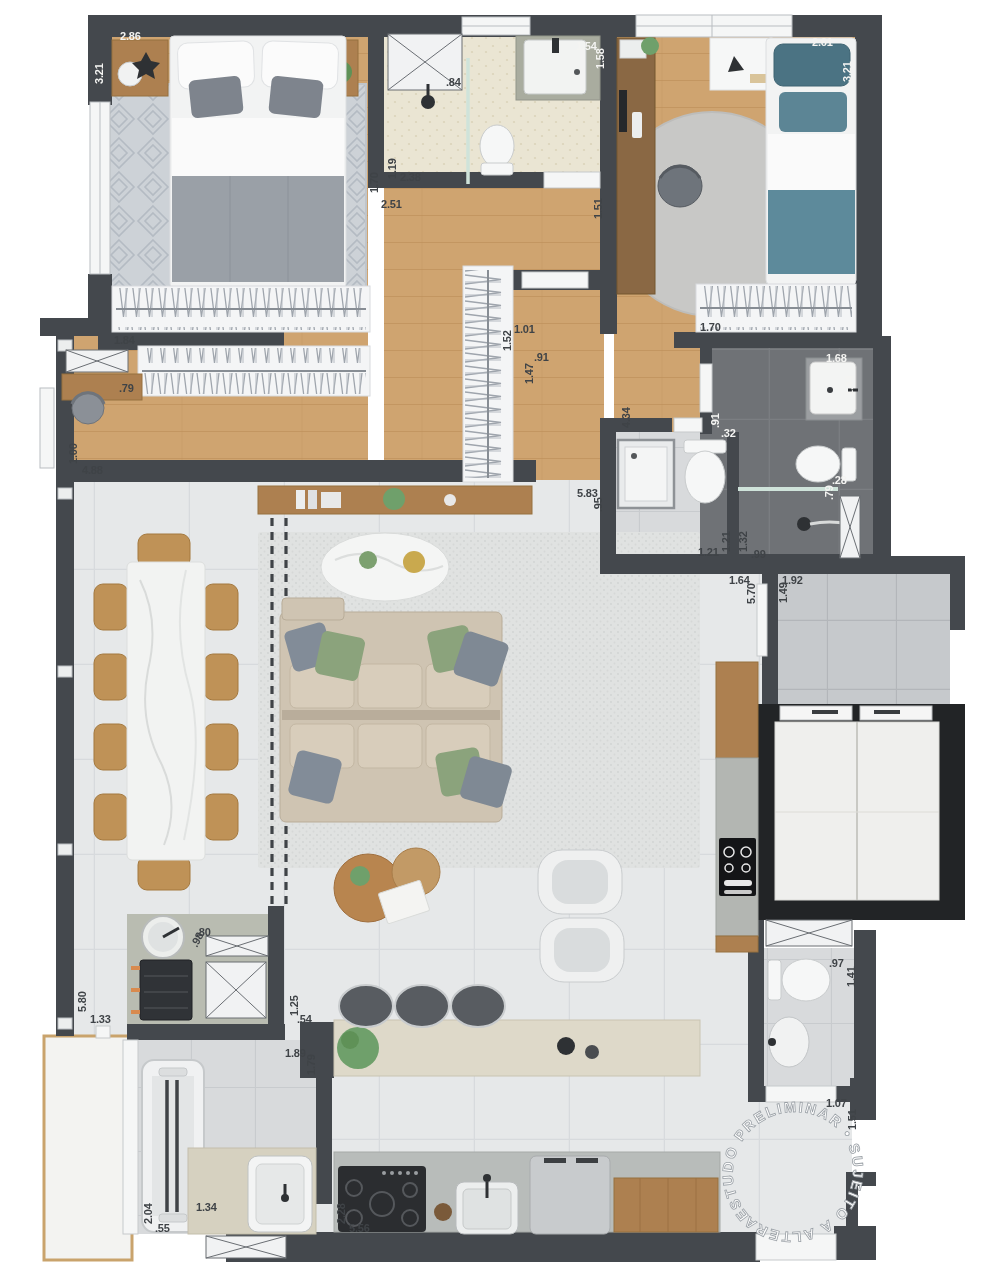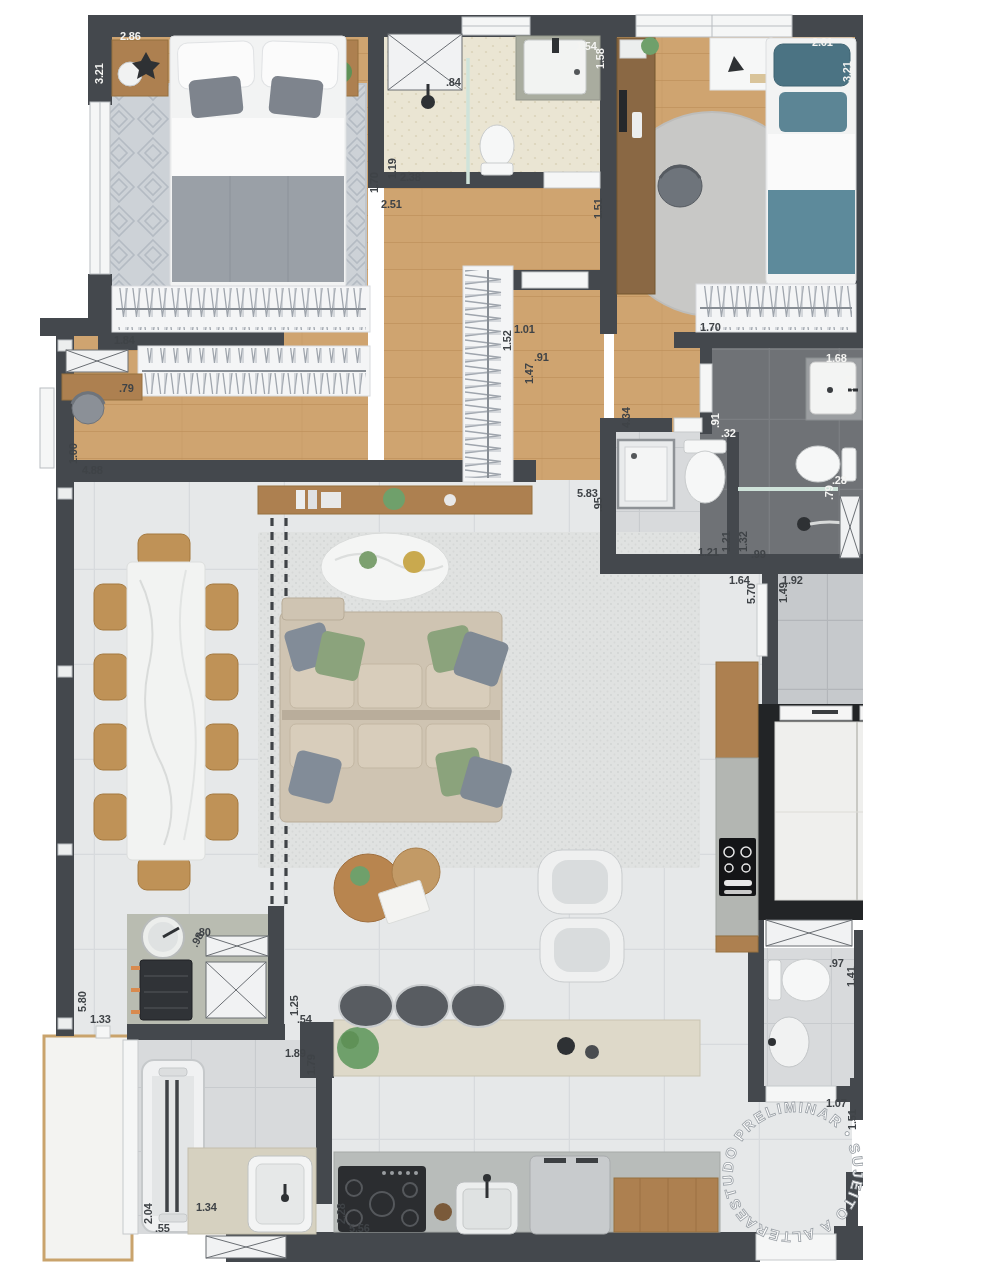--- a/index.html
+++ b/index.html
@@ -1,16 +1,16 @@
 <!DOCTYPE html>
 <html><head>
 <meta charset="utf-8">
 <style>
   html,body{margin:0;padding:0;background:#ffffff;}
-  #stage{position:relative;width:863px;height:1277px;background:#ffffff;overflow:hidden;
+  #stage{position:relative;width:1000px;height:1277px;background:#ffffff;overflow:hidden;
          font-family:"Liberation Sans", sans-serif;}
   svg{position:absolute;left:0;top:0;}
   text.dim{font-family:"Liberation Sans", sans-serif;font-size:11px;font-weight:600;
            fill:#3f4347;letter-spacing:-0.2px;}
   text.dim.light{fill:#f4f4f2;}
   #wm-text{font-family:"Liberation Sans", sans-serif;font-size:14.5px;font-weight:bold;
            fill:#fdfdfd;stroke:#9aa0a6;stroke-width:0.8px;letter-spacing:2.1px;}
 </style>
 </head>
 <body>

